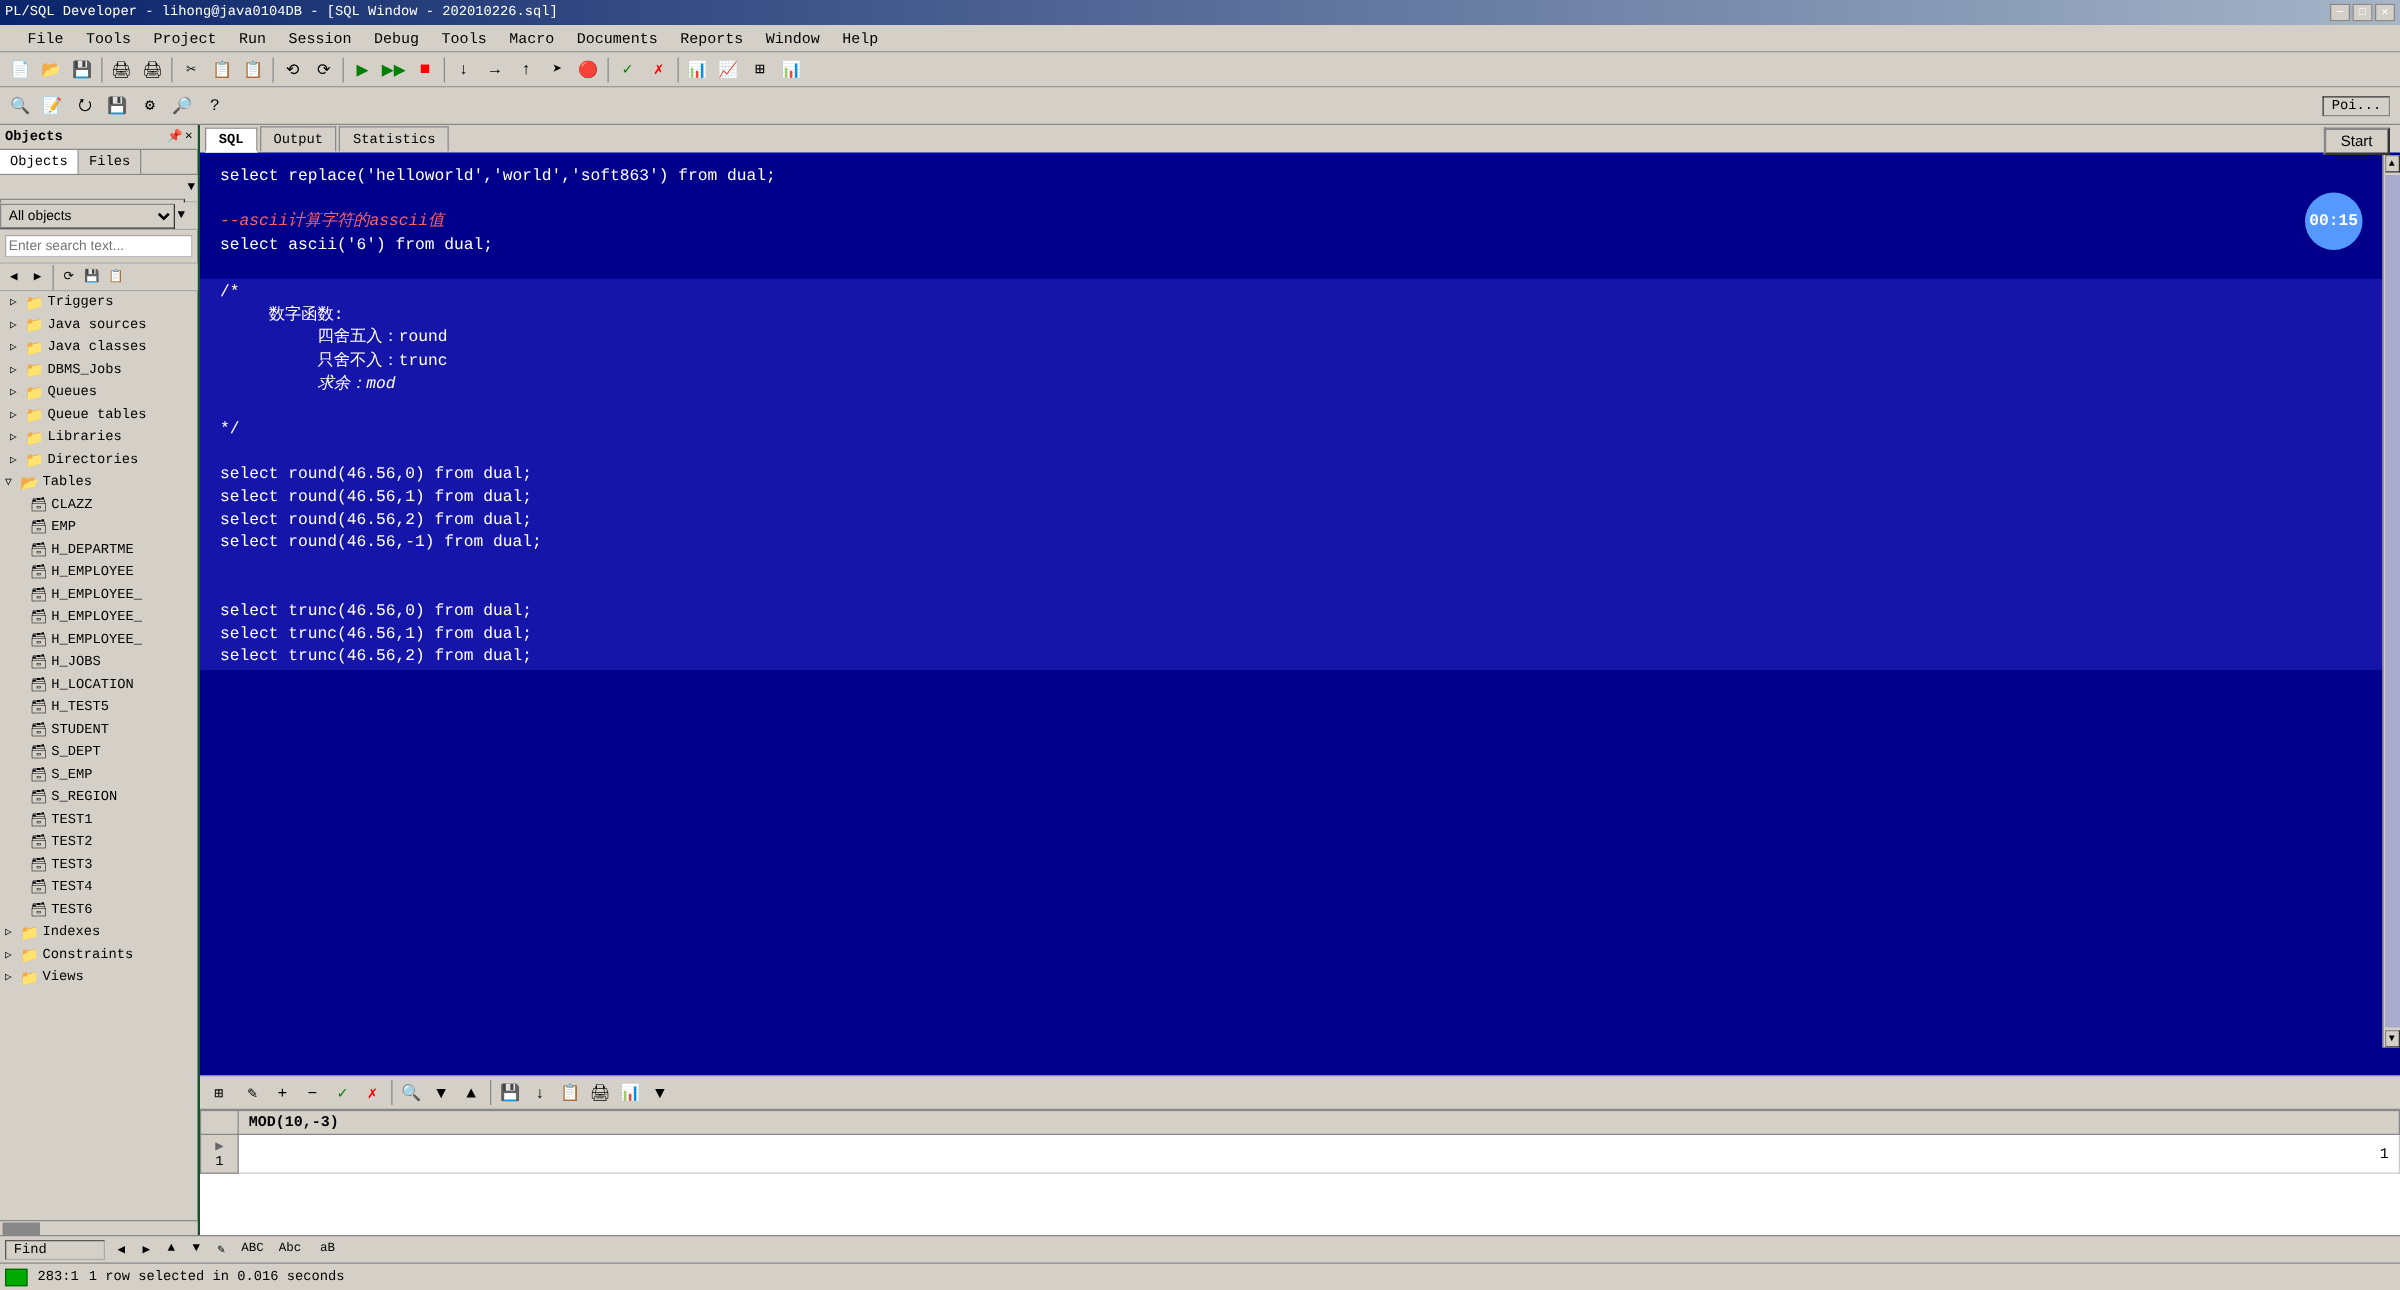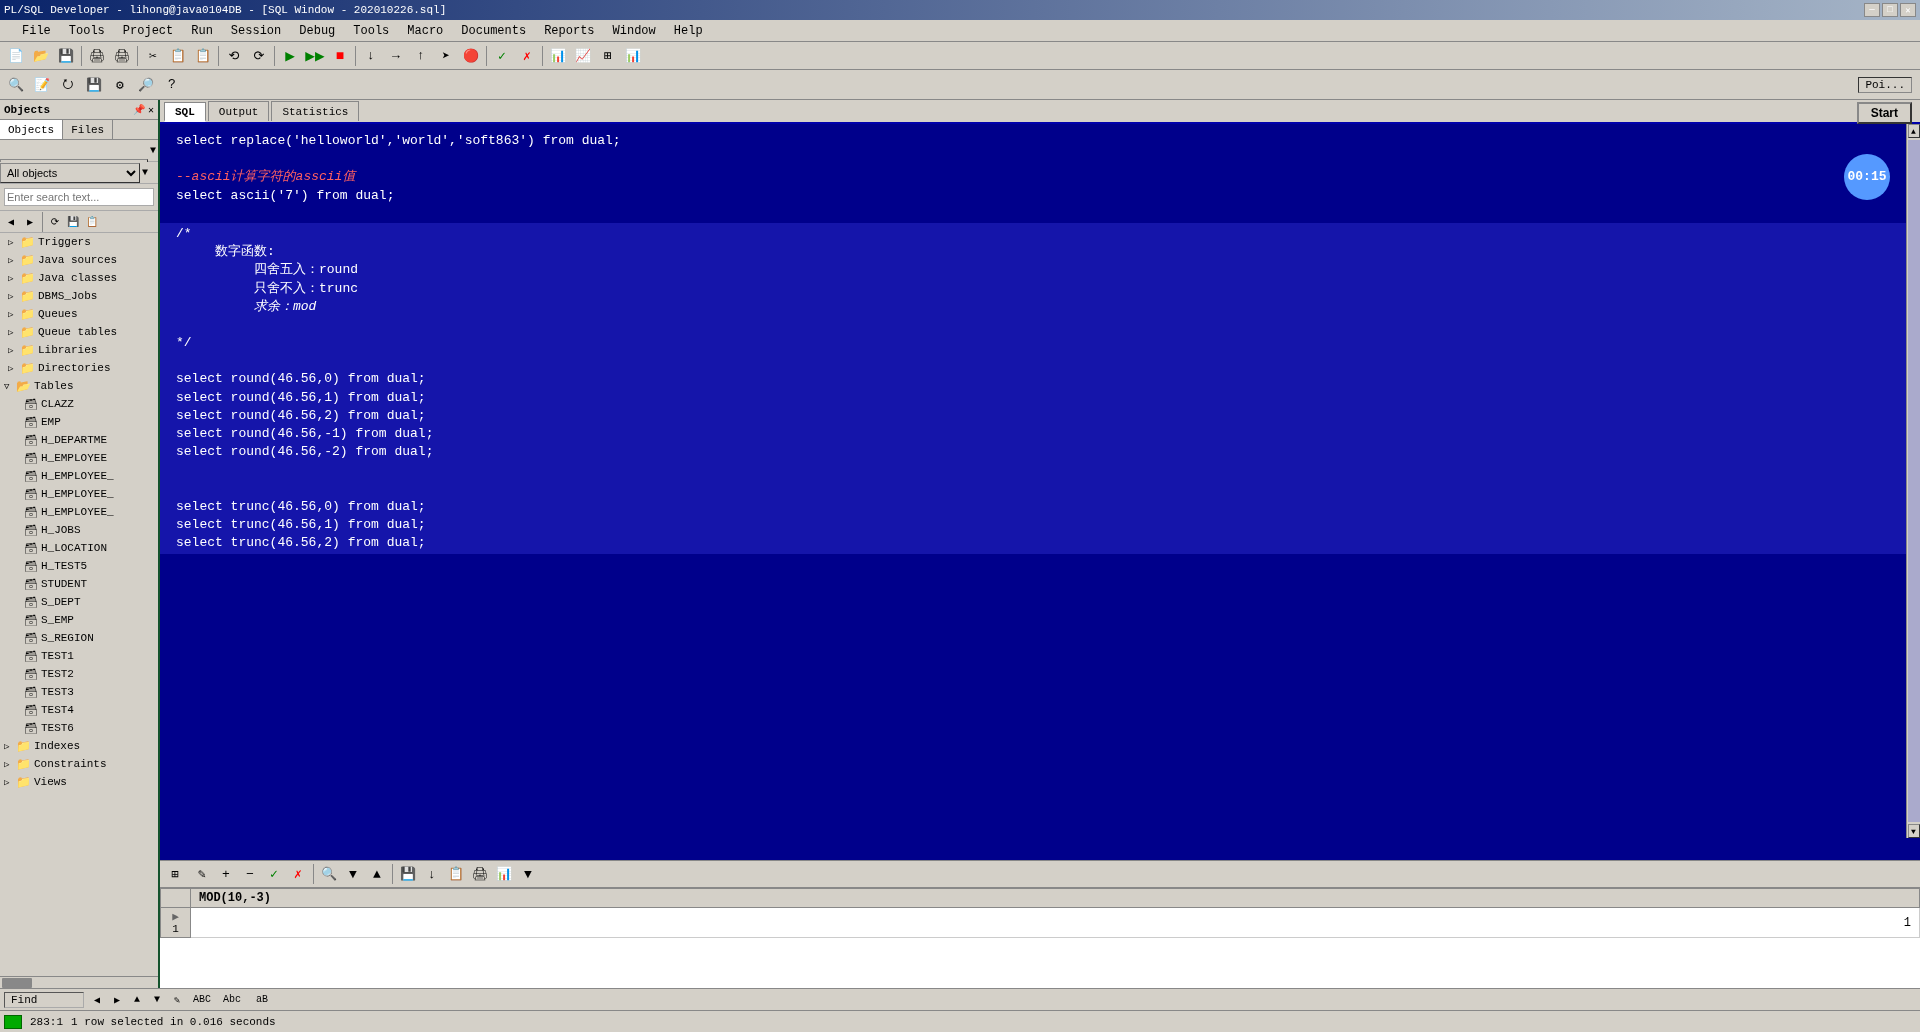--- a/index.html
+++ b/index.html
@@ -164,21 +164,21 @@
       font-weight: bold;
       border-bottom: 2px solid white;
       margin-bottom: -2px;
     }
     .start-btn {
       background: #d4d0c8;
       border: 2px outset #888;
       padding: 2px 12px;
       font-size: 12px;
       cursor: pointer;
-      font-weight: bold;
+      font-weight: normal;
     }
 
     
     #code-editor {
       flex: 1;
       background: #00008b;
       color: #ffffff;
       font-family: 'Courier New', monospace;
       font-size: 13px;
       padding: 8px 16px;
@@ -552,37 +552,36 @@
       </div>
     </div>
 
     <div id="code-editor">
 
       <div id="timer-badge">00:15</div>
 
       <div class="code-line" style="white-space:pre;">select replace('helloworld','world','soft863') from dual;</div>
       <div class="code-line">&nbsp;</div>
       <div class="code-line code-comment" style="white-space:pre;">--ascii计算字符的asscii值</div>
-      <div class="code-line" style="white-space:pre;">select ascii('7') from dual;</div>
+      <div class="code-line" style="white-space:pre;">select ascii('6') from dual;</div>
       <div class="code-line">&nbsp;</div>
 
       <div style="background:#1515aa; margin: 0 -16px; padding: 2px 16px;">
         <div class="code-line" style="white-space:pre;">/*</div>
         <div class="code-line" style="white-space:pre;">     数字函数:</div>
         <div class="code-line" style="white-space:pre;">          四舍五入：round</div>
         <div class="code-line" style="white-space:pre;">          只舍不入：trunc</div>
         <div class="code-line" style="white-space:pre;font-style:italic;">          求余：mod</div>
         <div class="code-line">&nbsp;</div>
         <div class="code-line" style="white-space:pre;">*/</div>
         <div class="code-line">&nbsp;</div>
         <div class="code-line" style="white-space:pre;">select round(46.56,0) from dual;</div>
         <div class="code-line" style="white-space:pre;">select round(46.56,1) from dual;</div>
         <div class="code-line" style="white-space:pre;">select round(46.56,2) from dual;</div>
         <div class="code-line" style="white-space:pre;">select round(46.56,-1) from dual;</div>
-        <div class="code-line" style="white-space:pre;">select round(46.56,-2) from dual;</div>
         <div class="code-line">&nbsp;</div>
         <div class="code-line">&nbsp;</div>
         <div class="code-line" style="white-space:pre;">select trunc(46.56,0) from dual;</div>
         <div class="code-line" style="white-space:pre;">select trunc(46.56,1) from dual;</div>
         <div class="code-line" style="white-space:pre;">select trunc(46.56,2) from dual;</div>
       </div>
     </div>
 
     <div id="results-toolbar">
       <div class="tb-btn" style="width:22px;height:22px;font-size:12px;">⊞</div>

